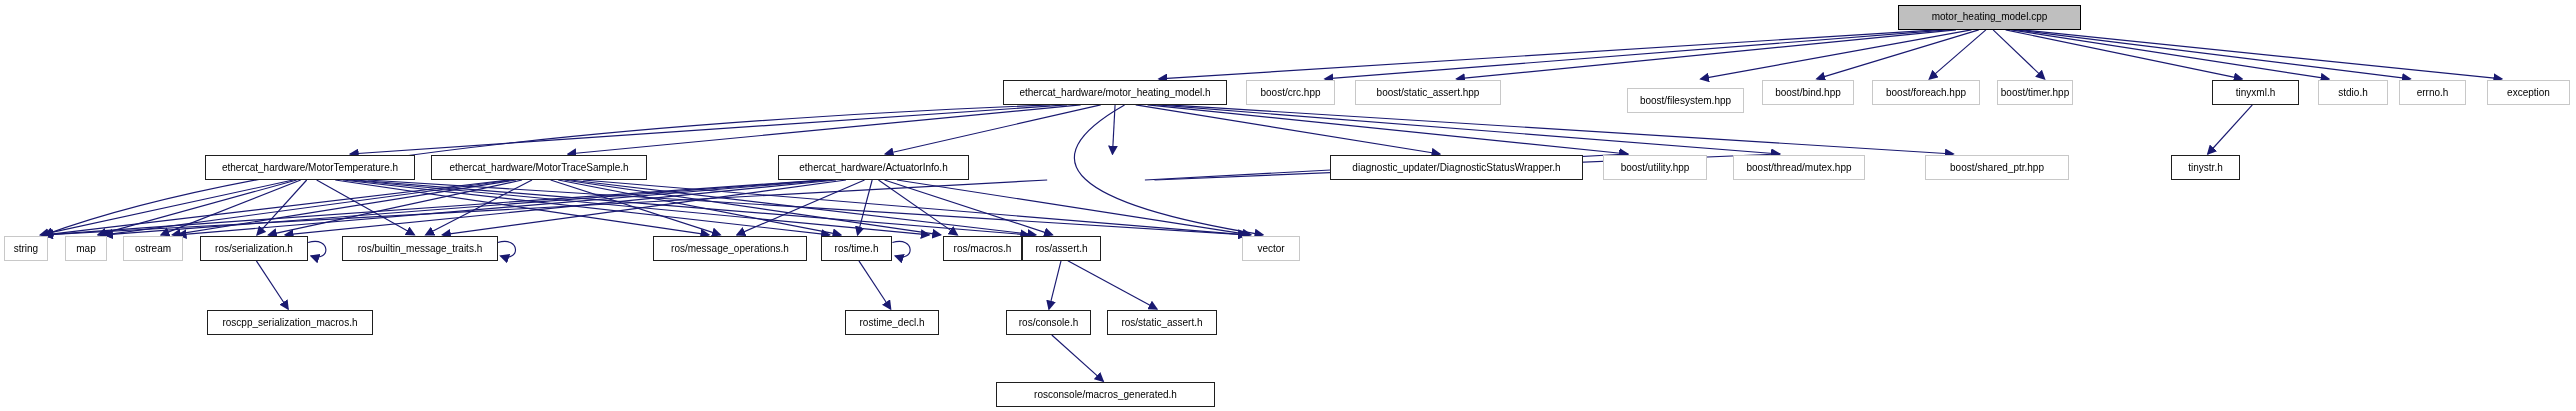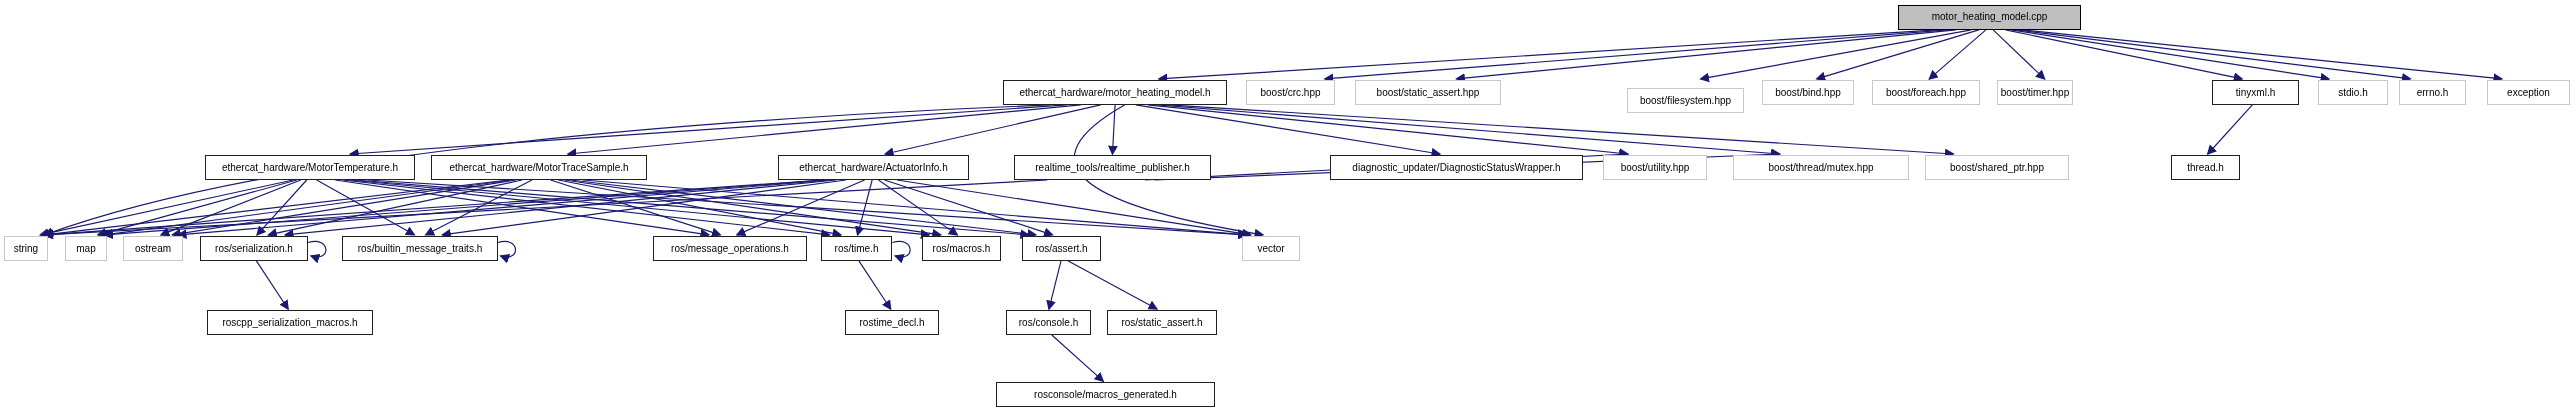--- a/index.html
+++ b/index.html
@@ -103,34 +103,33 @@
       <div class="node" style="left: 1762px; top: 80px; width: 92px; height: 25px;">boost/bind.hpp</div>
       <div class="node" style="left: 1872px; top: 80px; width: 108px; height: 25px;">boost/foreach.hpp</div>
       <div class="node" style="left: 1997px; top: 80px; width: 76px; height: 25px;">boost/timer.hpp</div>
       <div class="node linked" style="left: 2212px; top: 80px; width: 87px; height: 25px;">tinyxml.h</div>
       <div class="node" style="left: 2318px; top: 80px; width: 70px; height: 25px;">stdio.h</div>
       <div class="node" style="left: 2399px; top: 80px; width: 67px; height: 25px;">errno.h</div>
       <div class="node" style="left: 2487px; top: 80px; width: 83px; height: 25px;">exception</div>
       <div class="node linked" style="left: 205px; top: 155px; width: 210px; height: 25px;">ethercat_hardware/MotorTemperature.h</div>
       <div class="node linked" style="left: 431px; top: 155px; width: 216px; height: 25px;">ethercat_hardware/MotorTraceSample.h</div>
       <div class="node linked" style="left: 778px; top: 155px; width: 191px; height: 25px;">ethercat_hardware/ActuatorInfo.h</div>
-      <div class="node linked" style="left: 1014px; top: 155px; width: 197px; height: 25px;">realtime_tools/realtime_publisher.h</div>
       <div class="node linked" style="left: 1330px; top: 155px; width: 253px; height: 25px;">diagnostic_updater/DiagnosticStatusWrapper.h</div>
       <div class="node" style="left: 1603px; top: 155px; width: 104px; height: 25px;">boost/utility.hpp</div>
-      <div class="node" style="left: 1733px; top: 155px; width: 176px; height: 25px;">boost/thread/mutex.hpp</div>
+      <div class="node" style="left: 1733px; top: 155px; width: 132px; height: 25px;">boost/thread/mutex.hpp</div>
       <div class="node" style="left: 1925px; top: 155px; width: 144px; height: 25px;">boost/shared_ptr.hpp</div>
-      <div class="node linked" style="left: 2171px; top: 155px; width: 69px; height: 25px;">thread.h</div>
+      <div class="node linked" style="left: 2171px; top: 155px; width: 69px; height: 25px;">tinystr.h</div>
       <div class="node" style="left: 3.9px; top: 236px; width: 44px; height: 25px;">string</div>
       <div class="node" style="left: 65px; top: 236px; width: 42px; height: 25px;">map</div>
       <div class="node" style="left: 123px; top: 236px; width: 60px; height: 25px;">ostream</div>
       <div class="node linked" style="left: 200px; top: 236px; width: 108px; height: 25px;">ros/serialization.h</div>
       <div class="node linked" style="left: 342px; top: 236px; width: 156px; height: 25px;">ros/builtin_message_traits.h</div>
       <div class="node linked" style="left: 653px; top: 236px; width: 154px; height: 25px;">ros/message_operations.h</div>
       <div class="node linked" style="left: 821px; top: 236px; width: 71px; height: 25px;">ros/time.h</div>
-      <div class="node linked" style="left: 922px; top: 236px; width: 79px; height: 25px;">ros/macros.h</div>
+      <div class="node linked" style="left: 943px; top: 236px; width: 79px; height: 25px;">ros/macros.h</div>
       <div class="node linked" style="left: 1022px; top: 236px; width: 79px; height: 25px;">ros/assert.h</div>
       <div class="node" style="left: 1242px; top: 236px; width: 58px; height: 25px;">vector</div>
       <div class="node linked" style="left: 207px; top: 310px; width: 166px; height: 25px;">roscpp_serialization_macros.h</div>
       <div class="node linked" style="left: 845px; top: 310px; width: 94px; height: 25px;">rostime_decl.h</div>
       <div class="node linked" style="left: 1006px; top: 310px; width: 85px; height: 25px;">ros/console.h</div>
       <div class="node linked" style="left: 1107px; top: 310px; width: 110px; height: 25px;">ros/static_assert.h</div>
       <div class="node linked" style="left: 996px; top: 382px; width: 219px; height: 25px;">rosconsole/macros_generated.h</div>
     </div>
 </div>
 

